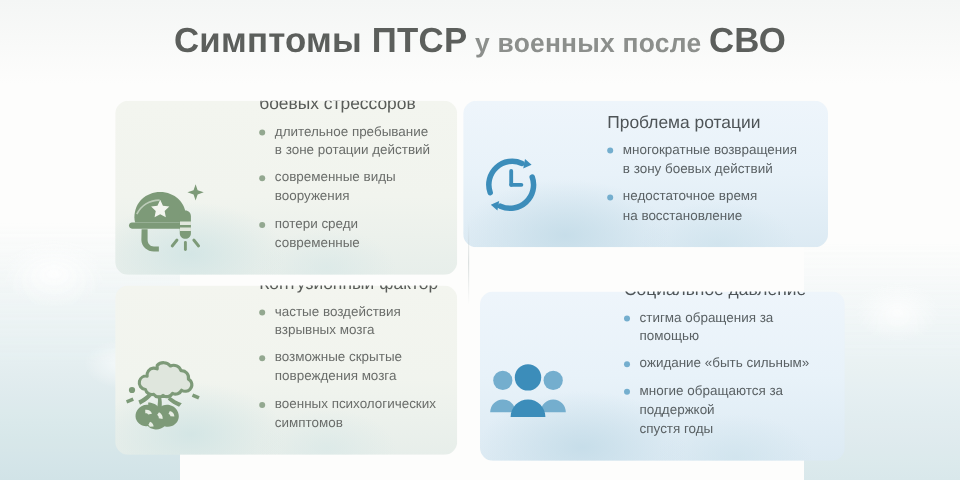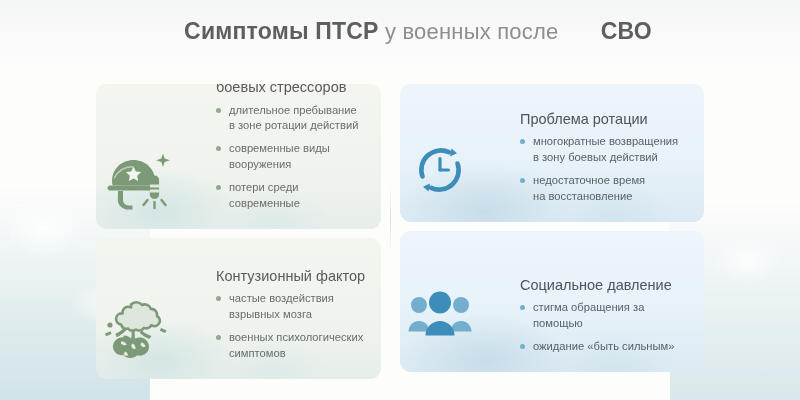--- a/index.html
+++ b/index.html
@@ -57,29 +57,28 @@
   
   #title-bar {
     position: absolute;
     top: 18px;
     left: 0;
     width: 100%;
     text-align: center;
     z-index: 5;
   }
   #title-bar .t-strong {
-    font-size: 23px;
+    font-size: 29px;
     font-weight: bold;
     color: #5c5f5c;
     letter-spacing: .2px;
-    margin-left: 36px;
   }
   #title-bar .t-light {
     font-size: 22px;
-    font-weight: normal;
+    font-weight: bold;
     color: #8c8f8c;
     letter-spacing: .2px;
   }
 
   
   #cards {
     position: absolute;
     left: 96px;
     top: 84px;
     width: 608px;
@@ -90,23 +89,23 @@
     position: absolute;
     border-radius: 11px;
     overflow: hidden;
     box-sizing: border-box;
     padding: 12px 14px 10px 4px;
     display: flex;
     align-items: flex-end;
     gap: 38px;
   }
   .card.c0 { left: 0;     top: 0;   width: 285px; height: 145px; }
-  .card.c1 { left: 304px; top: 0;   width: 304px; height: 138px; }
+  .card.c1 { left: 290px; top: 0;   width: 304px; height: 122px; }
   .card.c2 { left: 0;     top: 154px; width: 285px; height: 141px; }
-  .card.c3 { left: 304px; top: 147px; width: 304px; height: 141px; }
+  .card.c3 { left: 304px; top: 159px; width: 304px; height: 141px; }
 
   .card.green {
     background:
       radial-gradient(ellipse 110px 60px at 22% 88%, rgba(208,228,228,.85), rgba(208,228,228,0) 72%),
       radial-gradient(ellipse 80px 45px at 62% 96%, rgba(214,231,231,.6), rgba(214,231,231,0) 72%),
       linear-gradient(to bottom, #f3f5ef 0%, #f1f4ee 55%, #e7eeea 100%);
   }
   .card.blue {
     background:
       radial-gradient(ellipse 120px 65px at 28% 92%, rgba(196,220,232,.9), rgba(196,220,232,0) 72%),
@@ -280,20 +279,22 @@
             <path d="M4 36.5l5.5-2.3 1.1 2.8L5 39.2z"></path>
             <path d="M60 31l5.4 2.3-1.2 2.7-5.4-2.3z"></path>
           </g>
         </svg>
       </div>
       <div class="card-body">
         <div class="card-heading">Контузионный фактор</div>
         <ul class="bullet-list">
           <li>частые воздействия
 взрывных мозга</li>
+          <li>возможные скрытые
+повреждения мозга</li>
           <li>военных психологических
 симптомов</li>
         </ul>
       </div>
     </div>
 
     <div class="card blue c3">
       <div class="card-icon">
         <svg width="66" height="52" viewBox="0 0 66 52" aria-hidden="true">
           <g fill="#74aece">
@@ -306,18 +307,20 @@
             <circle cx="33" cy="12.5" r="11"></circle>
             <path d="M18.5 45.5c0-8 6.5-14.5 14.5-14.5s14.5 6.5 14.5 14.5z"></path>
           </g>
         </svg>
       </div>
       <div class="card-body">
         <div class="card-heading">Социальное давление</div>
         <ul class="bullet-list">
           <li>стигма обращения за помощью</li>
           <li>ожидание «быть сильным»</li>
+          <li>многие обращаются за поддержкой
+спустя годы</li>
         </ul>
       </div>
     </div>
 
   </div>
 </div>
 
 </body></html>

